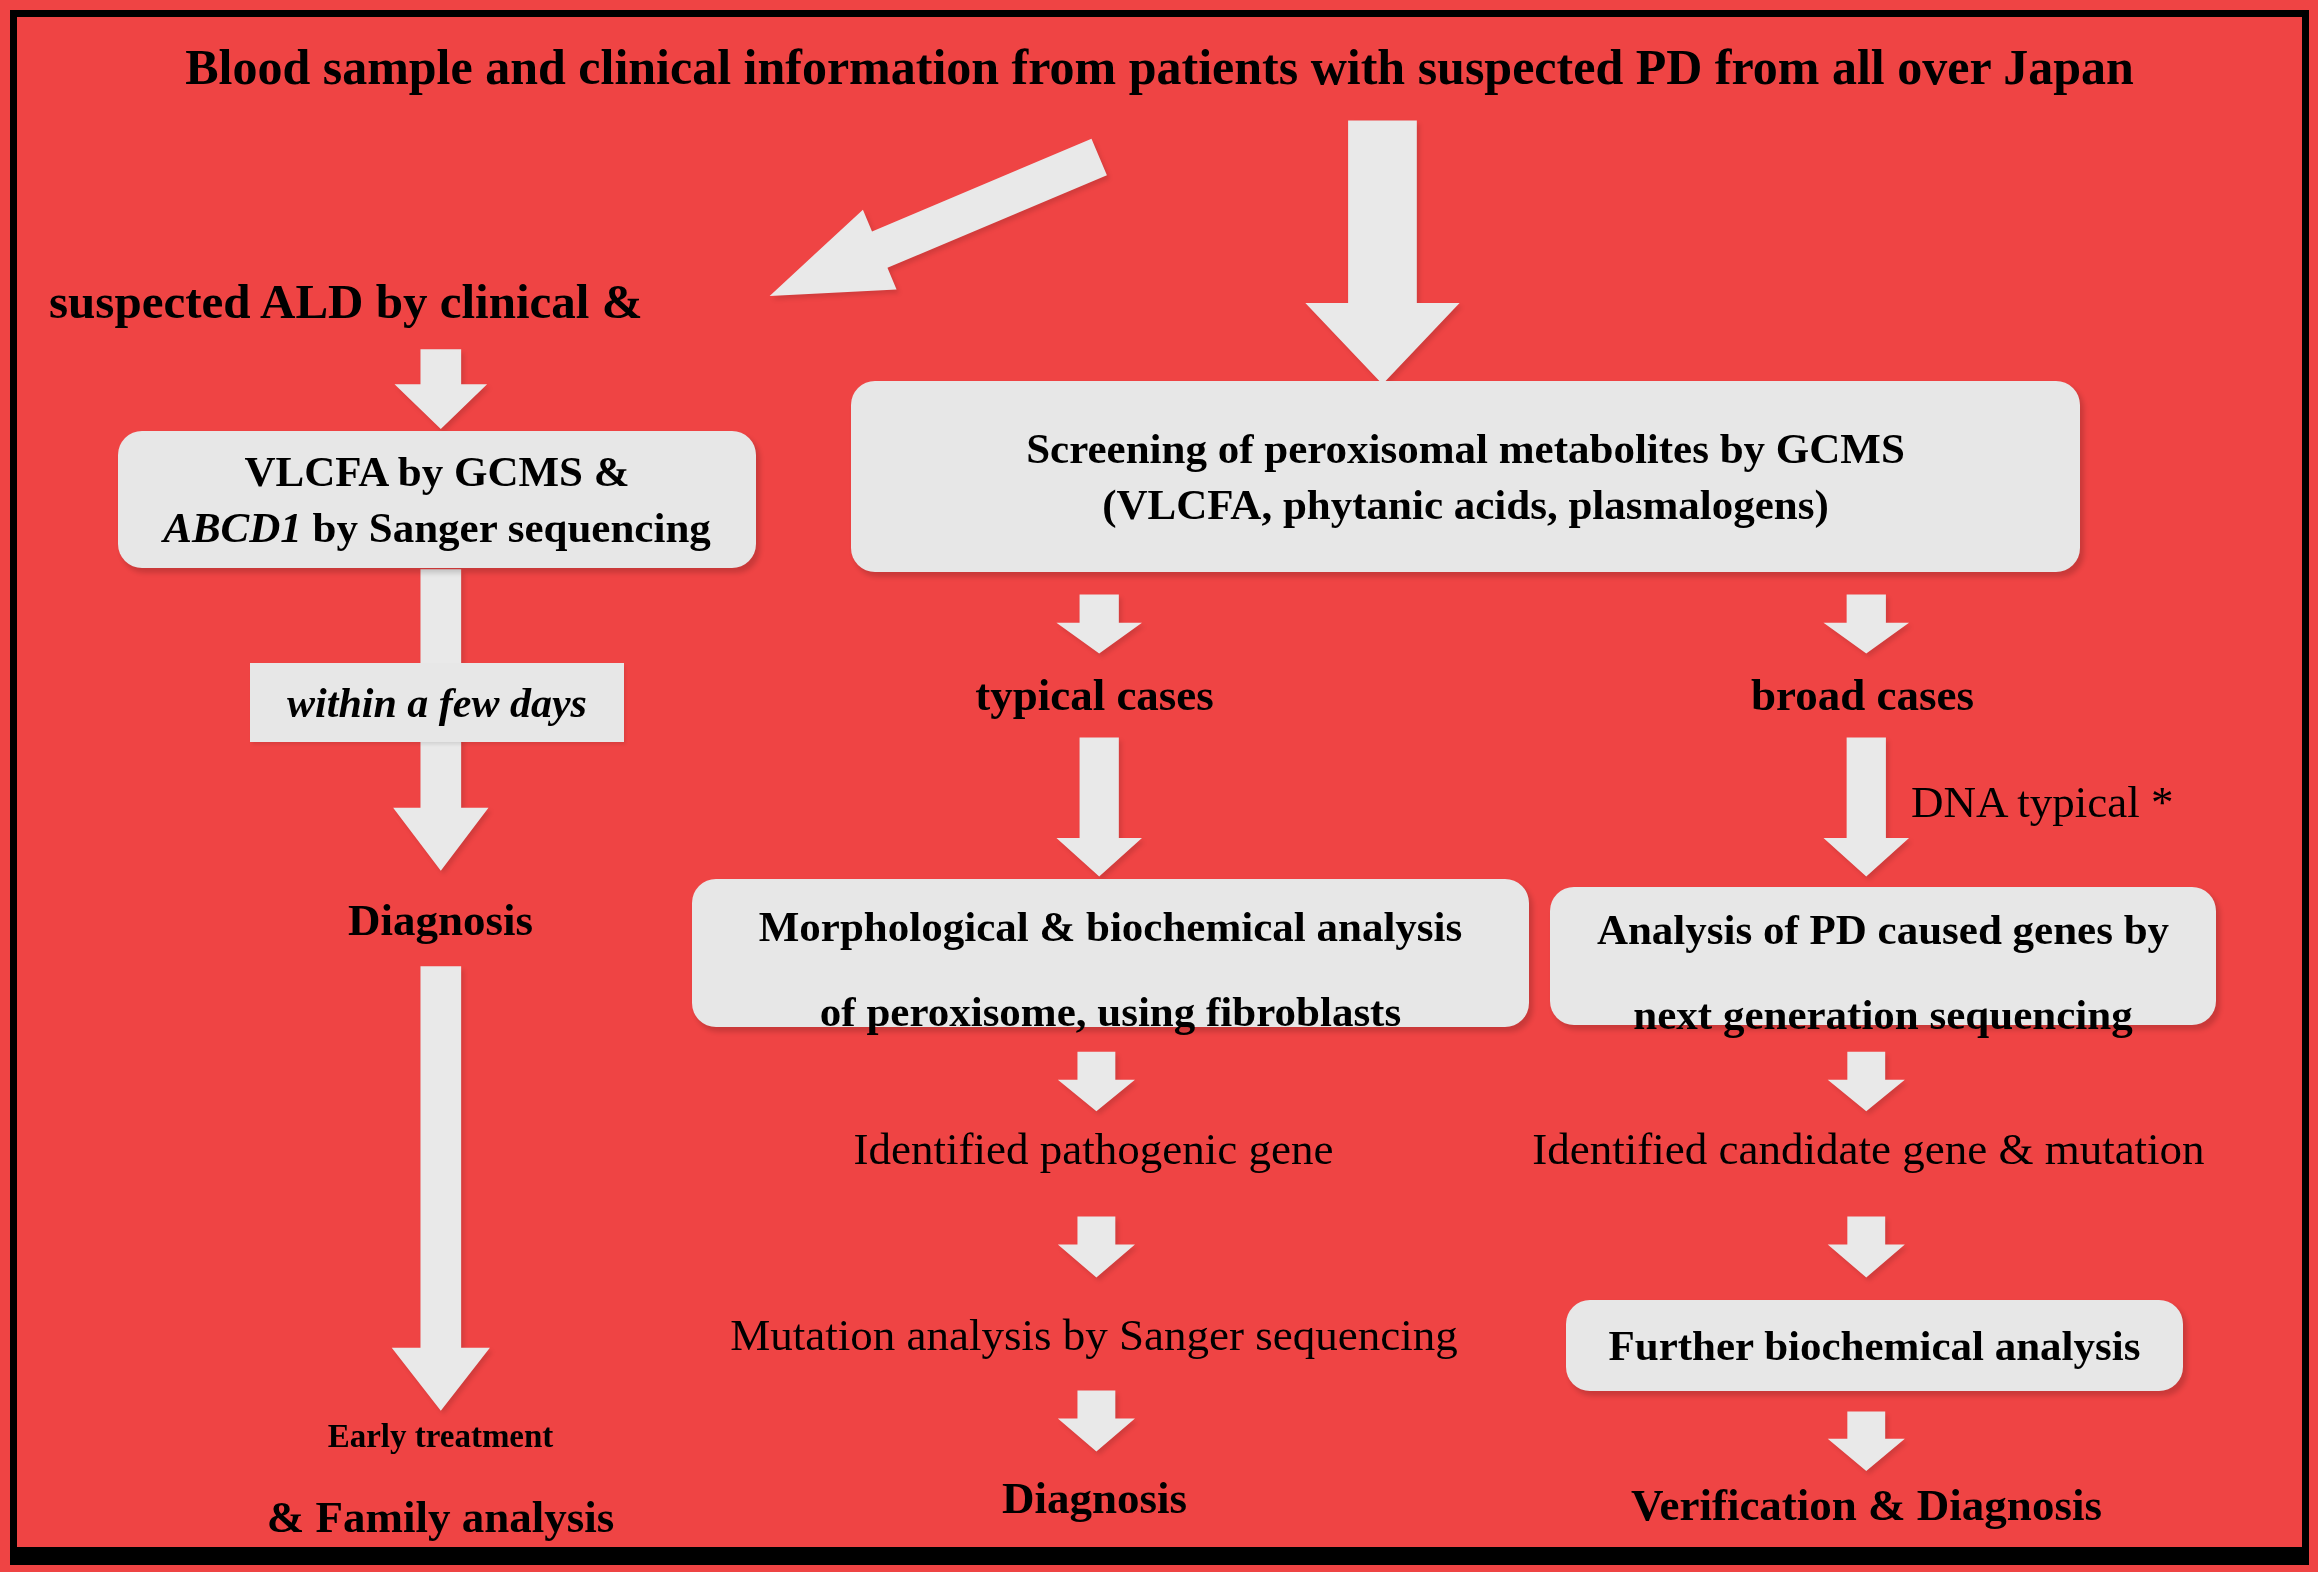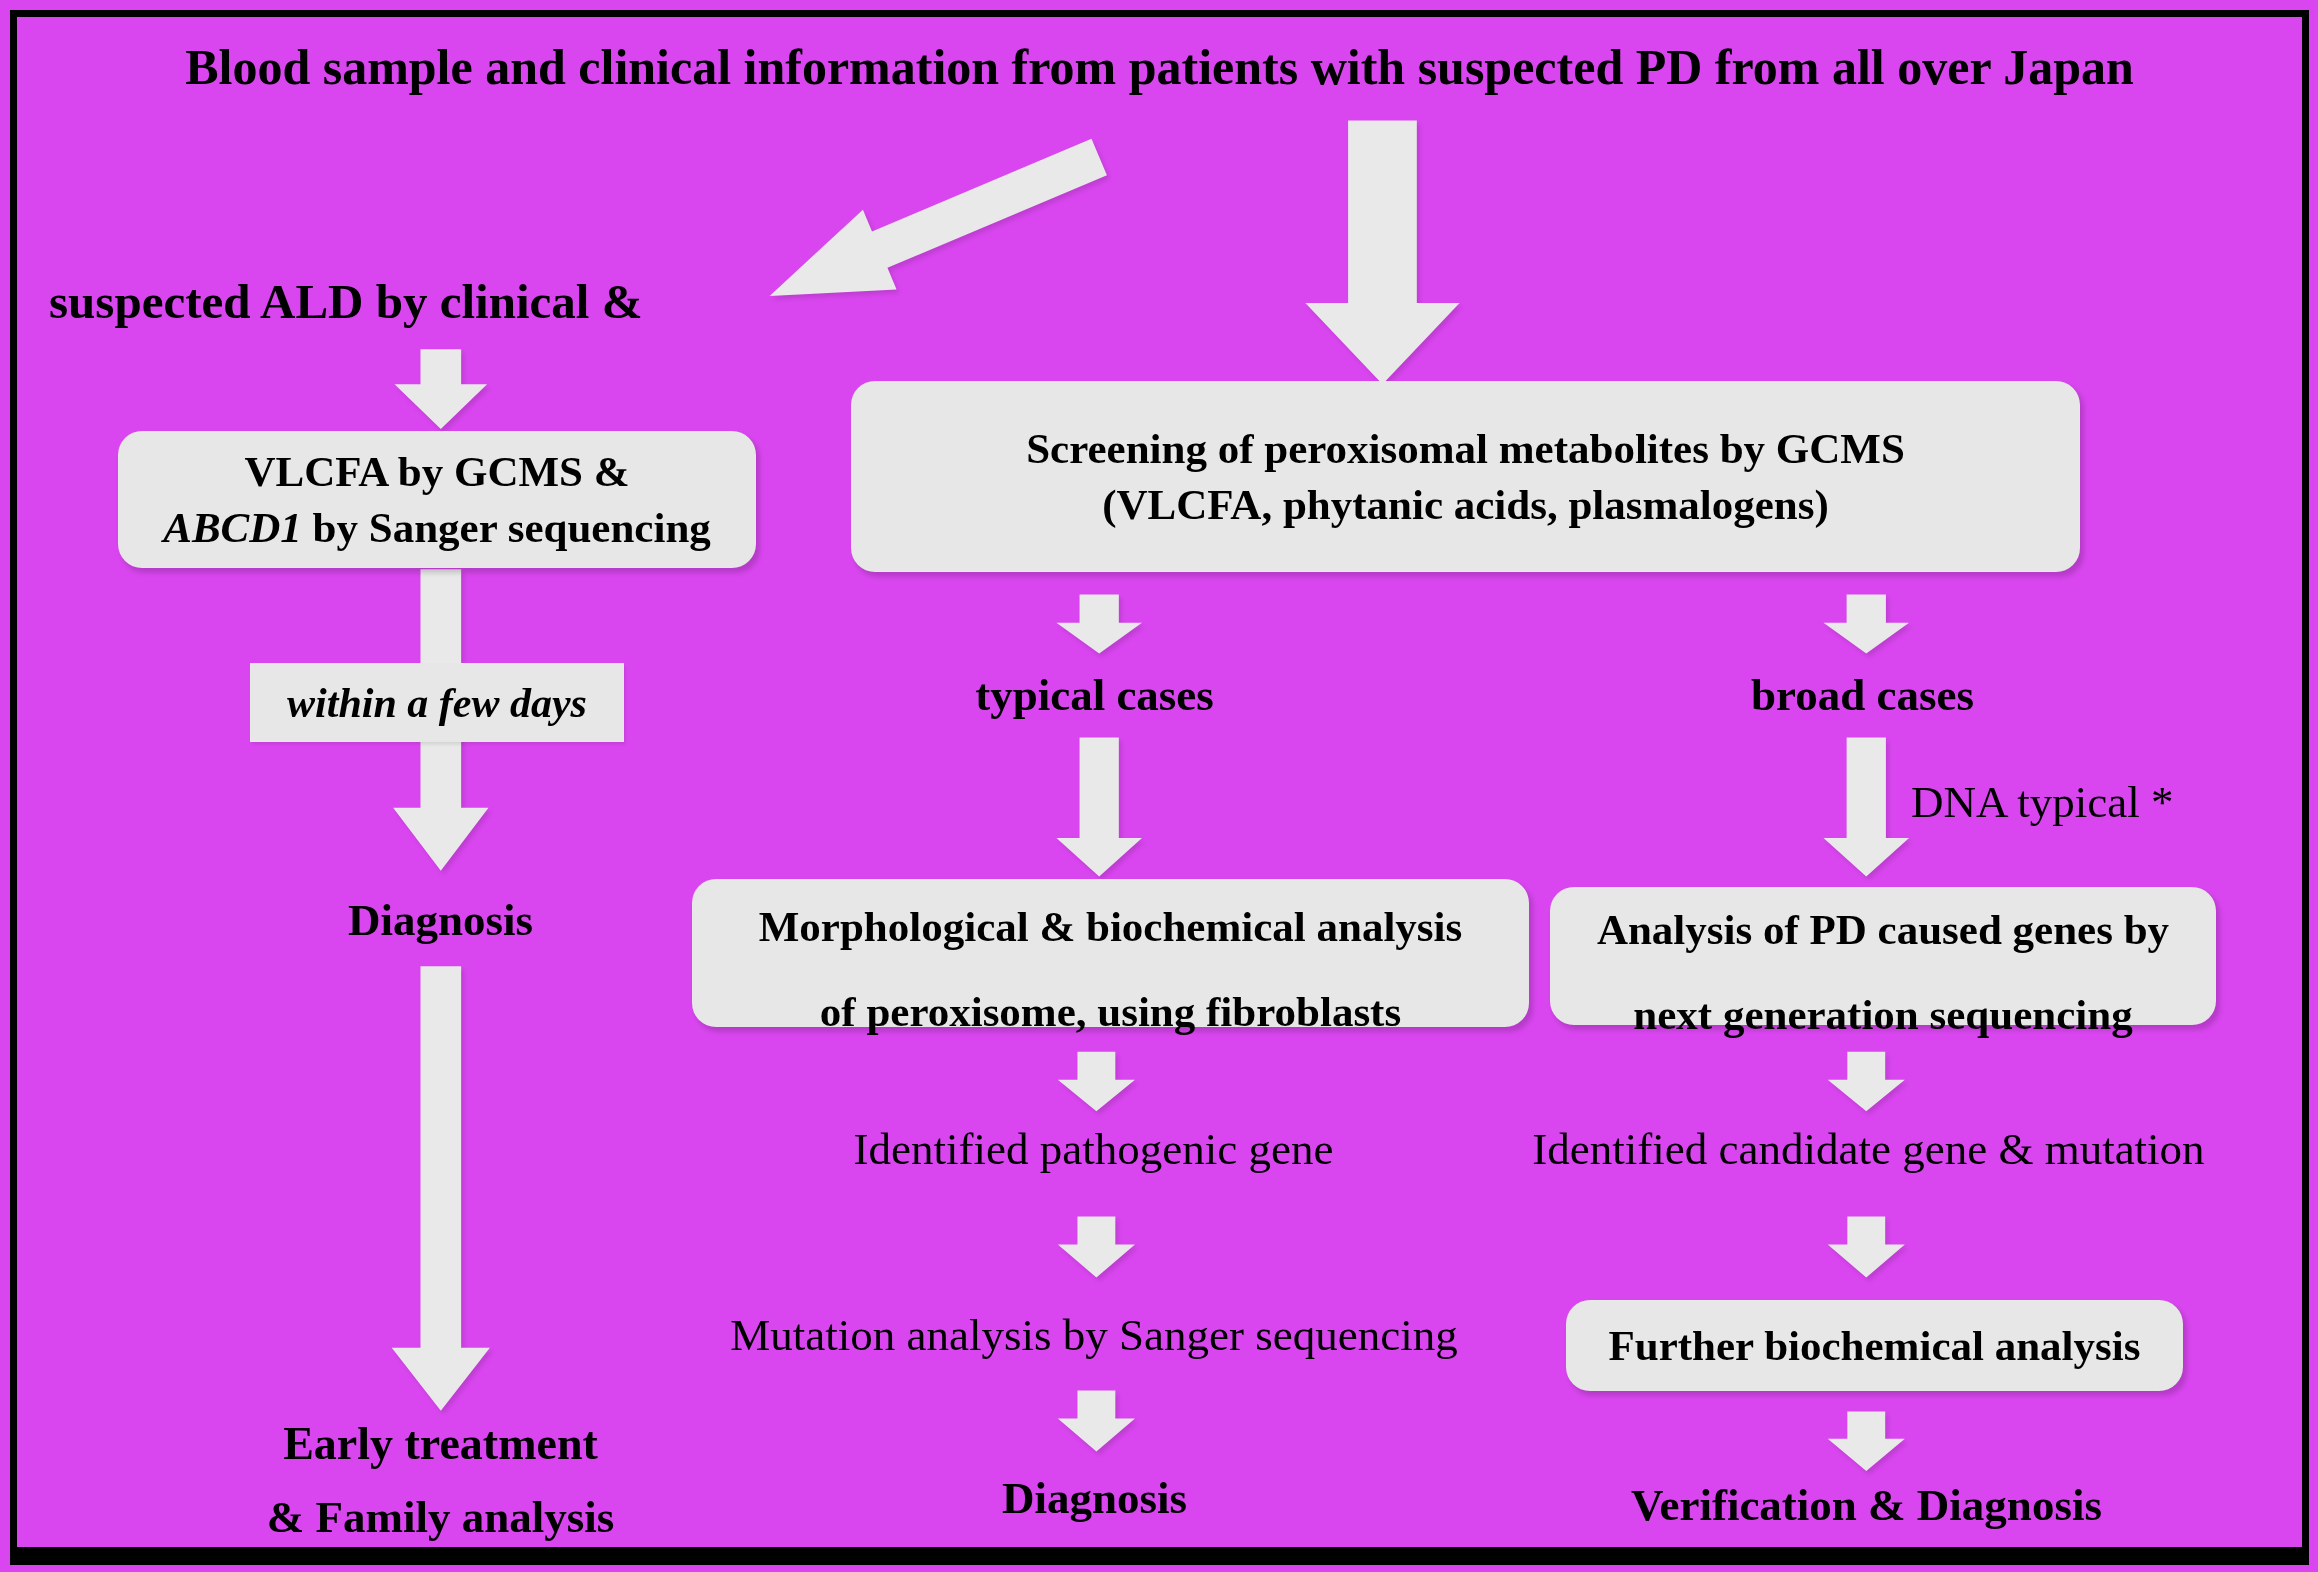--- a/index.html
+++ b/index.html
@@ -1,17 +1,17 @@
 <!DOCTYPE html>
 <html style="font-size:11.2px"><head>
 <meta charset="utf-8">
 <style>
   html,body{margin:0;padding:0;background:#ffffff;}
   #stage{
-    position:relative;width:2319px;height:1572px;background:#d946ef;
+    position:relative;width:2319px;height:1572px;background:#ef4444;
     font-family:"Liberation Serif","DejaVu Serif",serif;color:#000;overflow:hidden;
   }
   #frame{
     position:absolute;left:9.8px;top:9.8px;right:9.8px;bottom:7px;
     border:7px solid #000;border-bottom-width:18px;pointer-events:none;
   }
   #arrow-layer{position:absolute;left:0;top:0;width:2319px;height:1572px;}
   .arrow{filter:drop-shadow(4px 5px 3px rgba(0,0,0,0.12));}
   .label{position:absolute;line-height:1.15;white-space:nowrap;}
   .bold{font-weight:bold;}
@@ -23,21 +23,21 @@
   }
   .rounded{border-radius:24px;}
   .boxtext{font-weight:bold;font-size:43px;line-height:56px;white-space:nowrap;}
   .midtext{font-weight:bold;font-size:43px;line-height:53px;white-space:nowrap;margin-top:32px;}
   #title{left:24.5px;top:39px;width:2270px;text-align:center;font-size:50px;font-weight:bold;}
   #suspected-ald{left:49px;top:274px;font-size:49px;font-weight:bold;}
   #vlcfa-box{left:118px;top:431px;width:638px;height:137px;}
   #within-box{left:250px;top:663px;width:374px;height:79px;box-shadow:2.1px 2.8px 3.5px rgba(0,0,0,0.10);}
   #within-box .boxtext{font-style:italic;font-size:42px;}
   #diagnosis-left{left:230px;top:895px;width:421px;font-size:45px;}
-  #early-treatment{left:230px;top:1418px;width:421px;font-size:46px;}
+  #early-treatment{left:230px;top:1418px;width:421px;font-size:33px;}
   #family-analysis{left:230px;top:1492px;width:421px;font-size:45px;}
   #screening-box{left:851px;top:381px;width:1229px;height:191px;}
   #typical-cases{left:884px;top:670px;width:421px;font-size:45px;}
   #broad-cases{left:1652px;top:670px;width:421px;font-size:45px;}
   #dna-samples{left:1911px;top:777px;font-size:45px;}
   #morph-box{left:692px;top:879px;width:837px;height:148px;}
   #analysis-box{left:1550px;top:887px;width:666px;height:138px;}
   #identified-pathogenic{left:743px;top:1124px;width:701px;font-size:45px;}
   #mutation-analysis{left:673px;top:1310px;width:842px;font-size:45px;}
   #diagnosis-mid{left:884px;top:1473px;width:421px;font-size:45px;}

